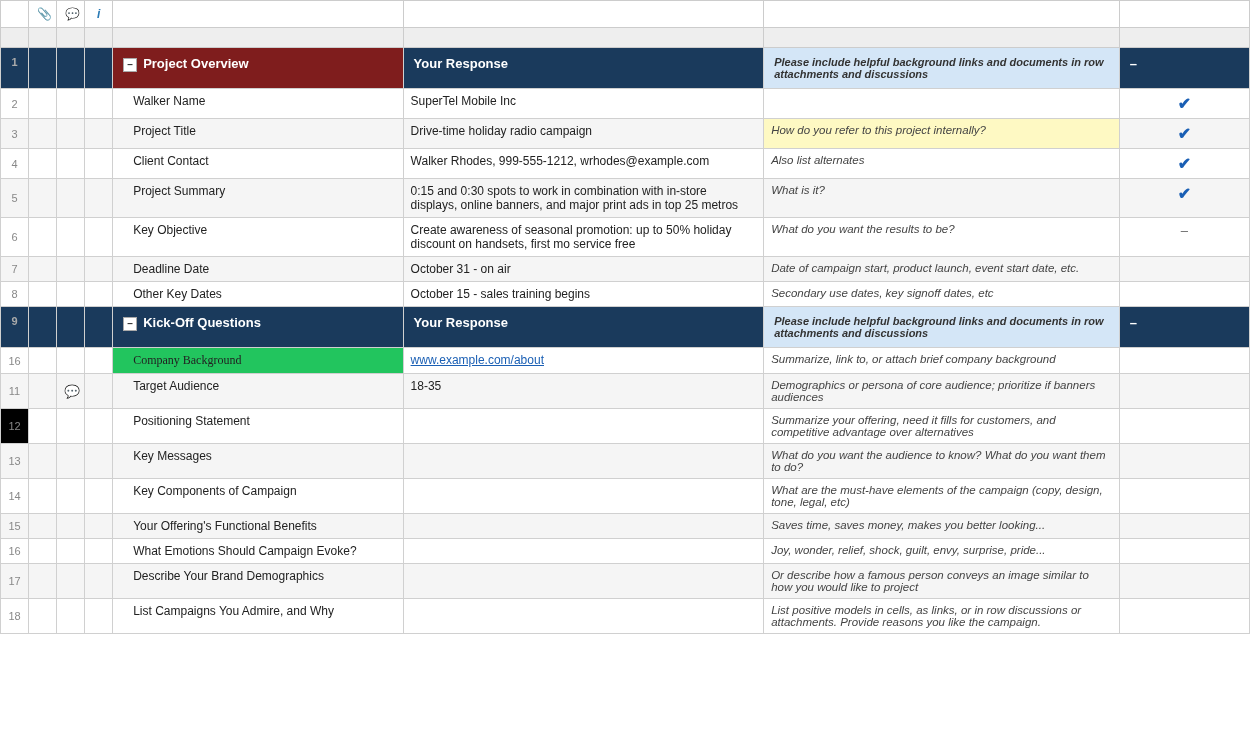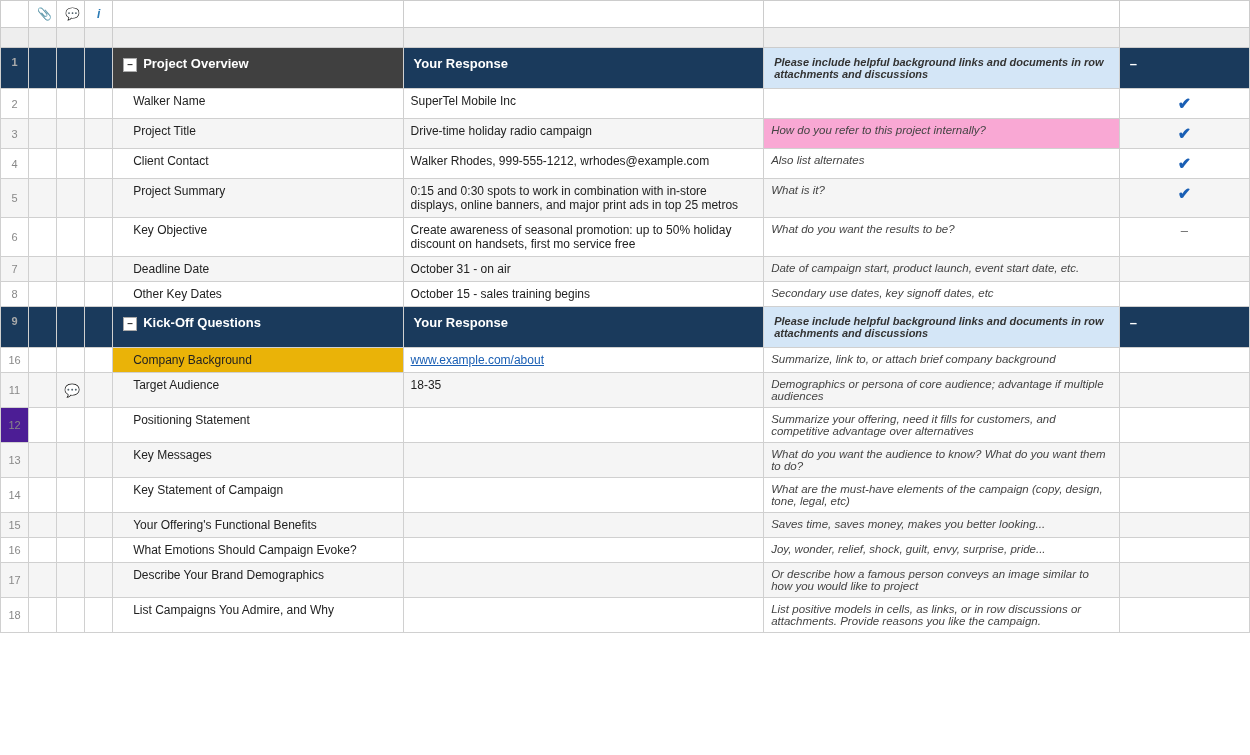--- a/index.html
+++ b/index.html
@@ -137,21 +137,21 @@
         <th style="background:#eee;"></th>
         <th style="background:#eee;"></th>
       </tr>
     </thead>
     <tbody id="table-body">
     <tr class="section-header">
           <td style="text-align: center; font-size: 11px; color: rgb(170, 170, 170);">1</td>
           <td style="background: rgb(26, 58, 92);"></td>
           <td style="background: rgb(26, 58, 92);"></td>
           <td style="background: rgb(26, 58, 92);"></td>
-          <td style="background: #404040; color: rgb(255, 255, 255); font-weight: bold; font-size: 13px;"><span style="display:inline-block;width:14px;height:14px;background:#fff;border:1px solid #aaa;text-align:center;line-height:12px;font-size:10px;margin-right:6px;color:#333;vertical-align:middle;cursor:pointer;">–</span>Project Overview</td>
+          <td style="background: #7f1d1d; color: rgb(255, 255, 255); font-weight: bold; font-size: 13px;"><span style="display:inline-block;width:14px;height:14px;background:#fff;border:1px solid #aaa;text-align:center;line-height:12px;font-size:10px;margin-right:6px;color:#333;vertical-align:middle;cursor:pointer;">–</span>Project Overview</td>
           <td style="background: rgb(26, 58, 92); color: rgb(255, 255, 255); font-weight: bold; font-size: 13px;">Your Response</td>
           <td style="background: rgb(212, 230, 247); color: rgb(51, 51, 51); font-style: italic; font-size: 11px;">Please include helpful background links and documents in row attachments and discussions</td>
           <td style="background: rgb(26, 58, 92); color: rgb(255, 255, 255);">–</td>
         </tr>
         <tr class="data-row">
           <td class="num-cell" style="background: rgb(255, 255, 255);">2</td>
           <td class="icon-cell" style="background: rgb(255, 255, 255);"></td>
           <td class="icon-cell" style="background: rgb(255, 255, 255);"></td>
           <td class="icon-cell" style="background: rgb(255, 255, 255);"></td>
           <td style="background: rgb(255, 255, 255); padding-left: 20px;">Walker Name</td>
@@ -159,21 +159,21 @@
           <td class="instructions-cell" style="background: rgb(255, 255, 255);"></td>
           <td style="background: rgb(255, 255, 255); text-align: center;"><span class="checkmark">✔</span></td>
         </tr>
         <tr class="data-row">
           <td class="num-cell" style="background: rgb(245, 245, 245);">3</td>
           <td class="icon-cell" style="background: rgb(245, 245, 245);"></td>
           <td class="icon-cell" style="background: rgb(245, 245, 245);"></td>
           <td class="icon-cell" style="background: rgb(245, 245, 245);"></td>
           <td style="background: rgb(245, 245, 245); padding-left: 20px;">Project Title</td>
           <td style="background: rgb(245, 245, 245);">Drive-time holiday radio campaign</td>
-          <td class="instructions-cell" style="background: #f9a8d4;">How do you refer to this project internally?</td>
+          <td class="instructions-cell" style="background: #fef9c3;">How do you refer to this project internally?</td>
           <td style="background: rgb(245, 245, 245); text-align: center;"><span class="checkmark">✔</span></td>
         </tr>
         <tr class="data-row">
           <td class="num-cell" style="background: rgb(255, 255, 255);">4</td>
           <td class="icon-cell" style="background: rgb(255, 255, 255);"></td>
           <td class="icon-cell" style="background: rgb(255, 255, 255);"></td>
           <td class="icon-cell" style="background: rgb(255, 255, 255);"></td>
           <td style="background: rgb(255, 255, 255); padding-left: 20px;">Client Contact</td>
           <td style="background: rgb(255, 255, 255);">Walker Rhodes, 999-555-1212, wrhodes@example.com</td>
           <td class="instructions-cell" style="background: rgb(255, 255, 255); margin-top: 12px;">Also list alternates</td>
@@ -227,37 +227,37 @@
           <td style="background: rgb(26, 58, 92); color: rgb(255, 255, 255); font-weight: bold; font-size: 13px;"><span style="display:inline-block;width:14px;height:14px;background:#fff;border:1px solid #aaa;text-align:center;line-height:12px;font-size:10px;margin-right:6px;color:#333;vertical-align:middle;cursor:pointer;">–</span>Kick-Off Questions</td>
           <td style="background: rgb(26, 58, 92); color: rgb(255, 255, 255); font-weight: bold; font-size: 13px;">Your Response</td>
           <td style="background: rgb(212, 230, 247); color: rgb(51, 51, 51); font-style: italic; font-size: 11px;">Please include helpful background links and documents in row attachments and discussions</td>
           <td style="background: rgb(26, 58, 92); color: rgb(255, 255, 255);">–</td>
         </tr>
         <tr class="data-row">
           <td class="num-cell" style="background: rgb(255, 255, 255);">16</td>
           <td class="icon-cell" style="background: rgb(255, 255, 255);"></td>
           <td class="icon-cell" style="background: rgb(255, 255, 255);"></td>
           <td class="icon-cell" style="background: rgb(255, 255, 255);"></td>
-          <td style="background: #eab308; padding-left: 20px;">Company Background</td>
+          <td style="background: #22c55e; padding-left: 20px; font-family: Liberation Serif, serif;">Company Background</td>
           <td style="background: rgb(255, 255, 255);"><span class="link-text" style="color:#1a5fb4;text-decoration:underline;cursor:pointer;">www.example.com/about</span></td>
           <td class="instructions-cell" style="background: rgb(255, 255, 255);">Summarize, link to, or attach brief company background</td>
           <td style="background: rgb(255, 255, 255); text-align: center;"></td>
         </tr>
         <tr class="data-row">
           <td class="num-cell" style="background: rgb(245, 245, 245);">11</td>
           <td class="icon-cell" style="background: rgb(245, 245, 245);"></td>
           <td class="icon-cell" style="background: rgb(245, 245, 245);"><span style="font-size:13px;color:#555;">💬</span></td>
           <td class="icon-cell" style="background: rgb(245, 245, 245);"></td>
           <td style="background: rgb(245, 245, 245); padding-left: 20px;">Target Audience</td>
           <td style="background: rgb(245, 245, 245);">18-35</td>
-          <td class="instructions-cell" style="background: rgb(245, 245, 245);">Demographics or persona of core audience; advantage if multiple audiences</td>
-          <td style="background: rgb(245, 245, 245); text-align: center;"></td>
-        </tr>
-        <tr class="data-row">
-          <td class="num-cell" style="background: #4c1d95;">12</td>
+          <td class="instructions-cell" style="background: rgb(245, 245, 245);">Demographics or persona of core audience; prioritize if banners audiences</td>
+          <td style="background: rgb(245, 245, 245); text-align: center;"></td>
+        </tr>
+        <tr class="data-row">
+          <td class="num-cell" style="background: #000000;">12</td>
           <td class="icon-cell" style="background: rgb(255, 255, 255);"></td>
           <td class="icon-cell" style="background: rgb(255, 255, 255);"></td>
           <td class="icon-cell" style="background: rgb(255, 255, 255);"></td>
           <td style="background: rgb(255, 255, 255); padding-left: 20px;">Positioning Statement</td>
           <td style="background: rgb(255, 255, 255);"></td>
           <td class="instructions-cell" style="background: rgb(255, 255, 255); margin-top: 32px;">Summarize your offering, need it fills for customers, and competitive advantage over alternatives</td>
           <td style="background: rgb(255, 255, 255); text-align: center;"></td>
         </tr>
         <tr class="data-row">
           <td class="num-cell" style="background: rgb(245, 245, 245);">13</td>
@@ -267,21 +267,21 @@
           <td style="background: rgb(245, 245, 245); padding-left: 20px;">Key Messages</td>
           <td style="background: rgb(245, 245, 245);"></td>
           <td class="instructions-cell" style="background: rgb(245, 245, 245);">What do you want the audience to know? What do you want them to do?</td>
           <td style="background: rgb(245, 245, 245); text-align: center;"></td>
         </tr>
         <tr class="data-row">
           <td class="num-cell" style="background: rgb(255, 255, 255);">14</td>
           <td class="icon-cell" style="background: rgb(255, 255, 255);"></td>
           <td class="icon-cell" style="background: rgb(255, 255, 255);"></td>
           <td class="icon-cell" style="background: rgb(255, 255, 255);"></td>
-          <td style="background: rgb(255, 255, 255); padding-left: 20px;">Key Statement of Campaign</td>
+          <td style="background: rgb(255, 255, 255); padding-left: 20px;">Key Components of Campaign</td>
           <td style="background: rgb(255, 255, 255);"></td>
           <td class="instructions-cell" style="background: rgb(255, 255, 255);">What are the must-have elements of the campaign (copy, design, tone, legal, etc)</td>
           <td style="background: rgb(255, 255, 255); text-align: center;"></td>
         </tr>
         <tr class="data-row">
           <td class="num-cell" style="background: rgb(245, 245, 245);">15</td>
           <td class="icon-cell" style="background: rgb(245, 245, 245);"></td>
           <td class="icon-cell" style="background: rgb(245, 245, 245);"></td>
           <td class="icon-cell" style="background: rgb(245, 245, 245);"></td>
           <td style="background: rgb(245, 245, 245); padding-left: 20px;">Your Offering's Functional Benefits</td>

